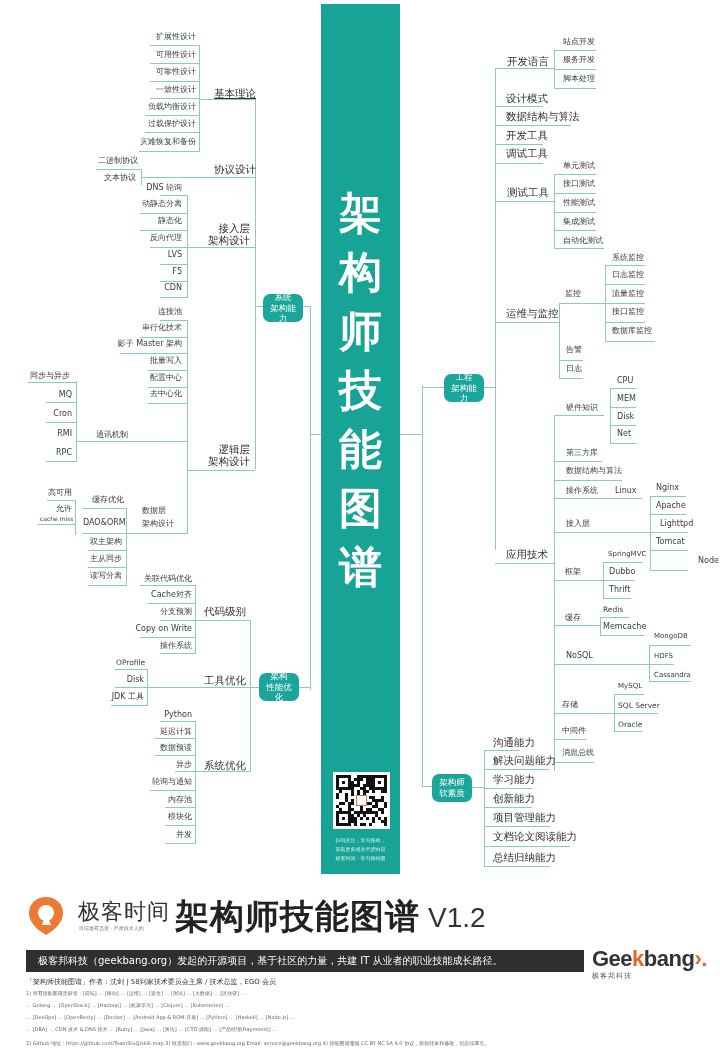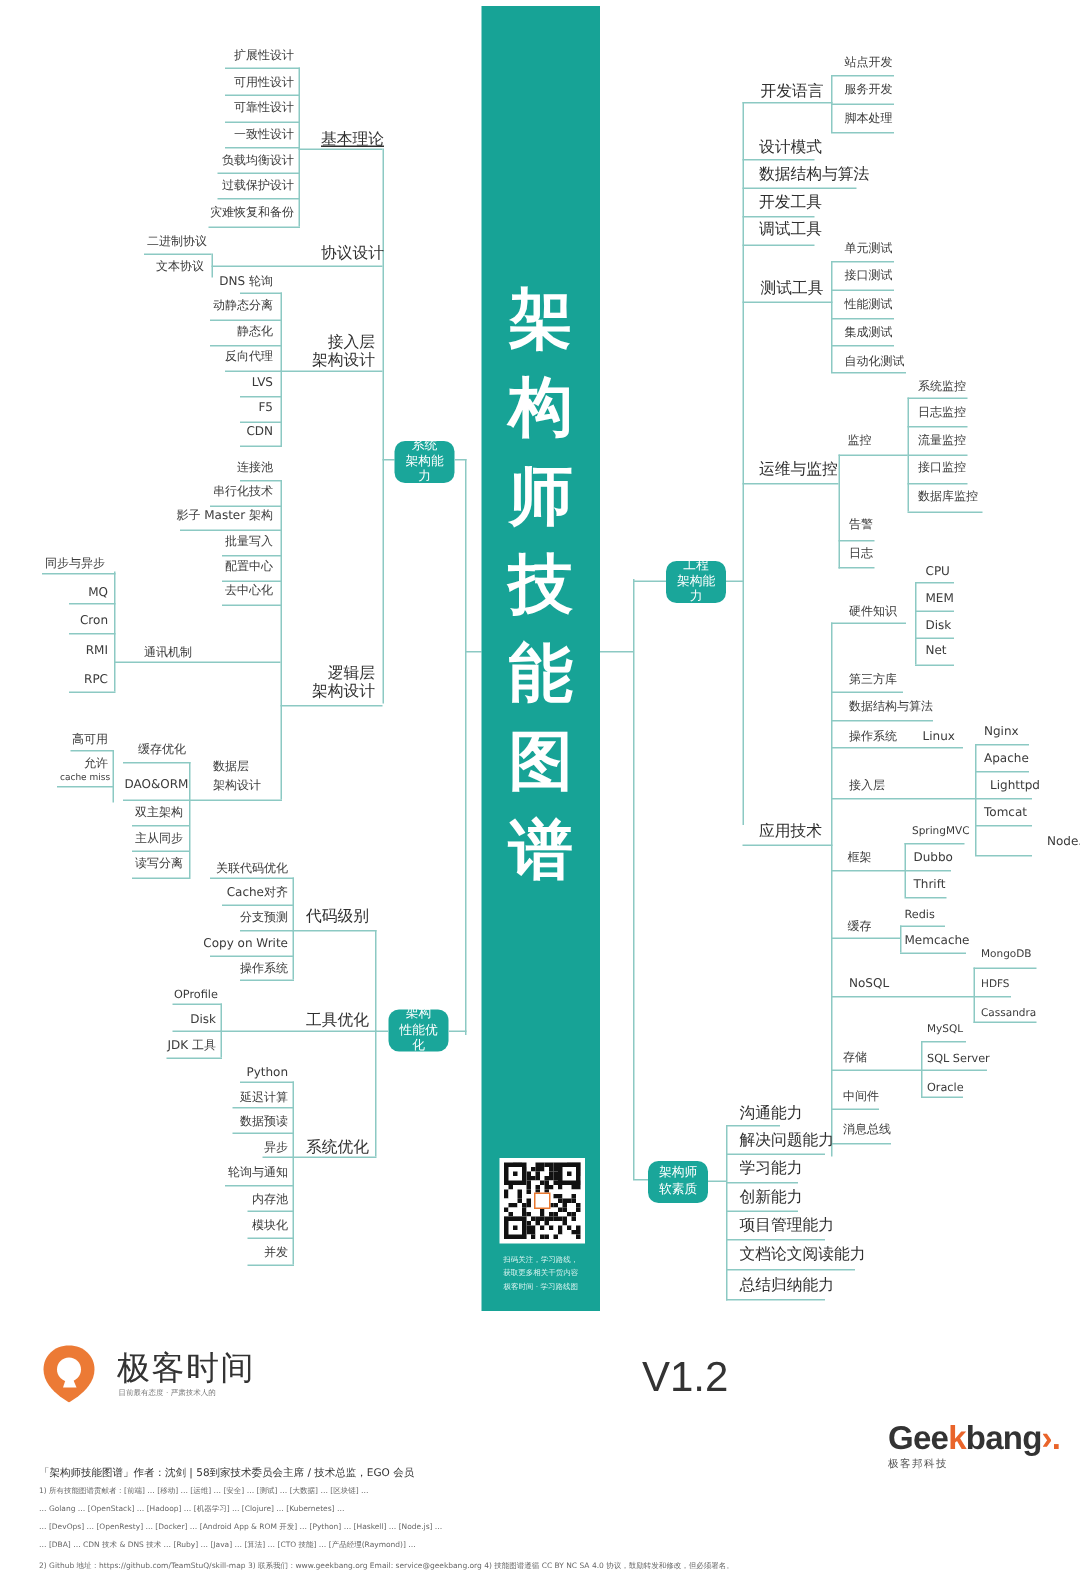--- a/index.html
+++ b/index.html
@@ -689,21 +689,23 @@
 </div>
 
 <div id="footer">
   <svg id="logo-mark" viewBox="0 0 38 40">
     <path d="M19 2 C9 2 2 9 2 18 C2 26 8 32 13 36 L19 40 L25 36 C30 32 36 26 36 18 C36 9 29 2 19 2 Z" fill="#ec7a35"></path>
     <circle cx="19" cy="18" r="8" fill="#fff"></circle>
     <path d="M19 18 L24 30 L15 30 Z" fill="#fff"></path>
   </svg>
   <div id="logo-name">极客时间</div>
   <div id="logo-slogan">目前最有态度 · 严肃技术人的</div>
+  <div id="poster-title">架构师技能图谱</div>
   <div id="poster-version">V1.2</div>
+  <div id="tagline-bar">极客邦科技（geekbang.org）发起的开源项目，基于社区的力量，共建 IT 从业者的职业技能成长路径。</div>
   <div id="geekbang"><span>Gee</span><span class="accent">k</span><span>bang</span><span class="accent">›.</span></div>
   <div id="geekbang-cn">极客邦科技</div>
   <div id="author-line">「架构师技能图谱」作者：沈剑 | 58到家技术委员会主席 / 技术总监，EGO 会员</div>
   <div class="fine" style="top:110px;">1) 所有技能图谱贡献者：[前端] … [移动] … [运维] … [安全] … [测试] … [大数据] … [区块链] …</div>
   <div class="fine" style="top:122px;">… Golang … [OpenStack] … [Hadoop] … [机器学习] … [Clojure] … [Kubernetes] …</div>
   <div class="fine" style="top:134px;">… [DevOps] … [OpenResty] … [Docker] … [Android App &amp; ROM 开发] … [Python] … [Haskell] … [Node.js] …</div>
   <div class="fine" style="top:146px;">… [DBA] … CDN 技术 &amp; DNS 技术 … [Ruby] … [Java] … [算法] … [CTO 技能] … [产品经理(Raymond)] …</div>
   <div class="fine" style="top:160px;">2) Github 地址：https://github.com/TeamStuQ/skill-map      3) 联系我们：www.geekbang.org  Email: service@geekbang.org      4) 技能图谱遵循 CC BY NC SA 4.0 协议，鼓励转发和修改，但必须署名。</div>
 </div>
 

